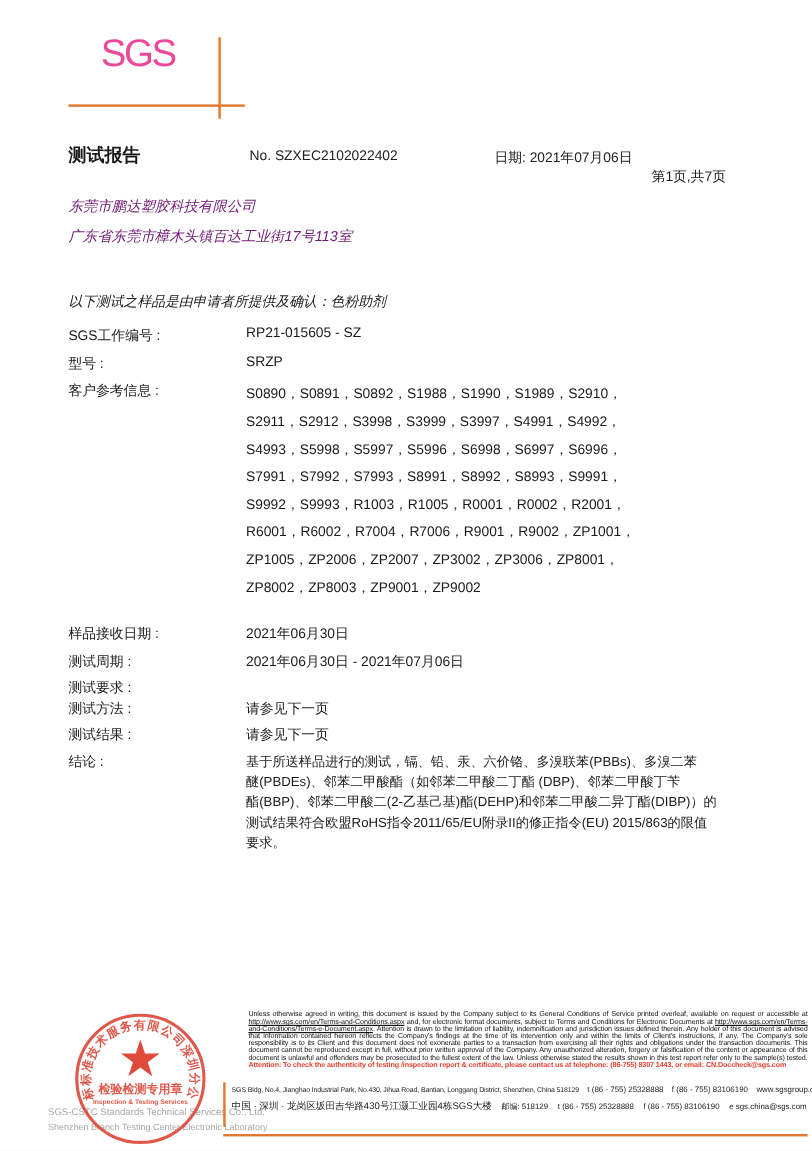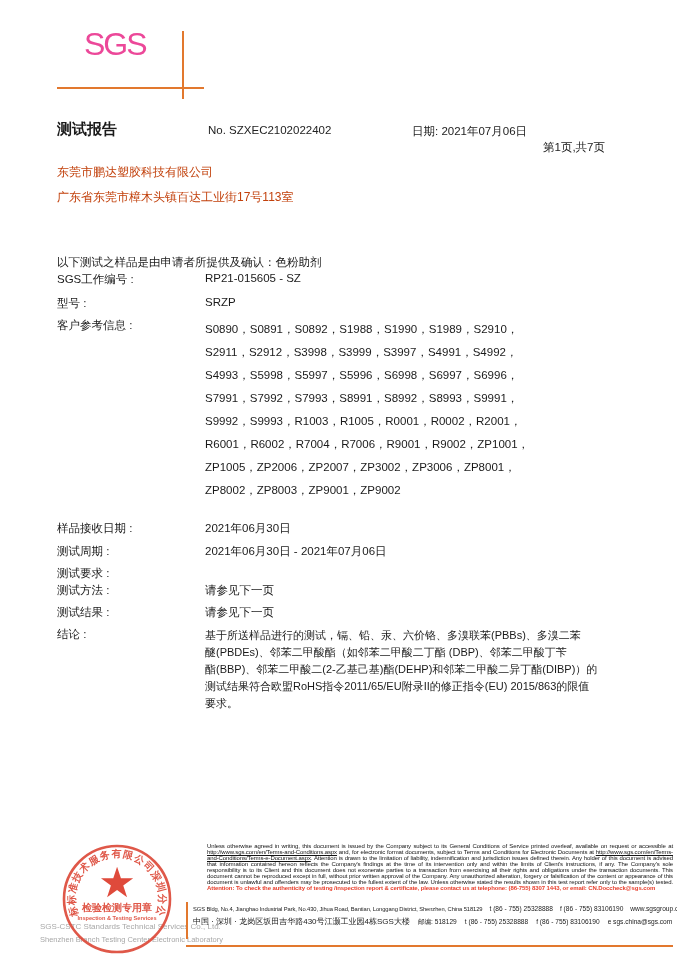--- a/index.html
+++ b/index.html
@@ -12,23 +12,23 @@
   .logo-hline{position:absolute;left:57px;top:87px;width:147px;height:2px;background:#e2782e;}
   .logo-vline{position:absolute;left:182px;top:31px;width:2px;height:68px;background:#e2782e;}
 
   
   .hdr-title{position:absolute;left:57px;top:120px;font-size:15px;font-weight:bold;color:#1a1a1a;}
   .hdr-no{position:absolute;left:208px;top:124px;font-size:11.5px;}
   .hdr-date{position:absolute;left:412px;top:124px;font-size:11.5px;text-align:center;}
   .hdr-pg{position:absolute;left:543px;top:124px;font-size:11.5px;margin-top:16px;}
 
   
-  .applicant{position:absolute;left:57px;top:160px;font-size:12px;line-height:25px;color:#c2410c;}
+  .applicant{position:absolute;left:57px;top:160px;font-size:12px;line-height:25px;color:#701a75;font-style:italic;}
 
-  .intro{position:absolute;left:57px;top:255px;font-size:11.5px;color:#1a1a1a;}
+  .intro{position:absolute;left:57px;top:244px;font-size:11.5px;color:#1a1a1a;font-style:italic;}
 
   
   .row{position:absolute;left:57px;width:585px;display:flex;font-size:11.5px;color:#1a1a1a;}
   .row .lbl{width:148px;flex:none;}
   .row .val{flex:1;}
   .r-job{top:272px}.r-model{top:296px}.r-ref{top:318px}
   .r-recv{top:521px}.r-period{top:544px}.r-req{top:566px}
   .r-meth{top:583px}.r-res{top:605px}.r-concl{top:627px}
   .lines div{line-height:23px;white-space:nowrap;}
   .concl-lines div{line-height:17px;font-size:11px;white-space:nowrap;}

